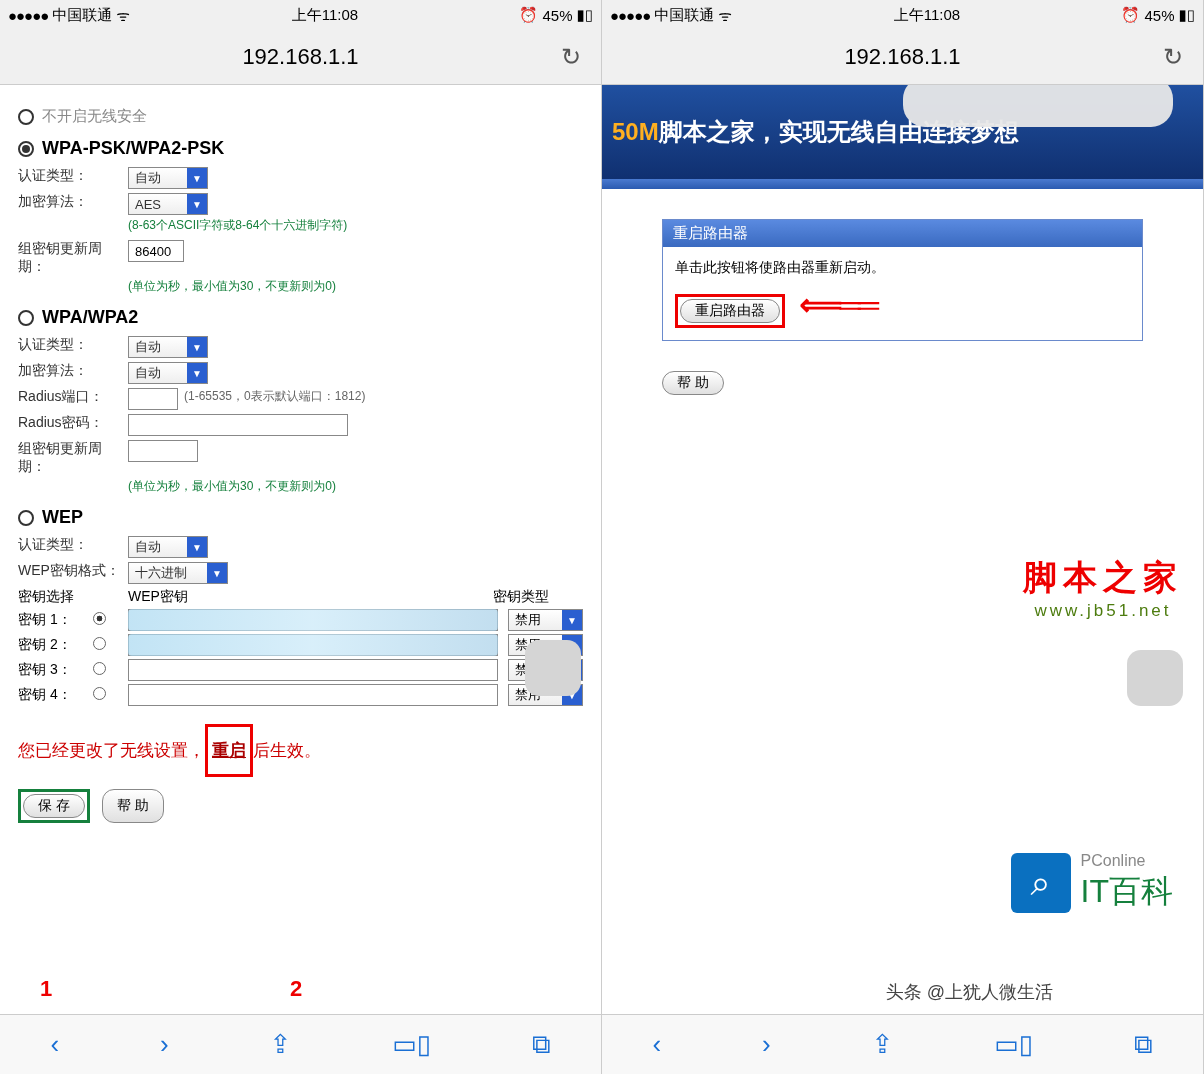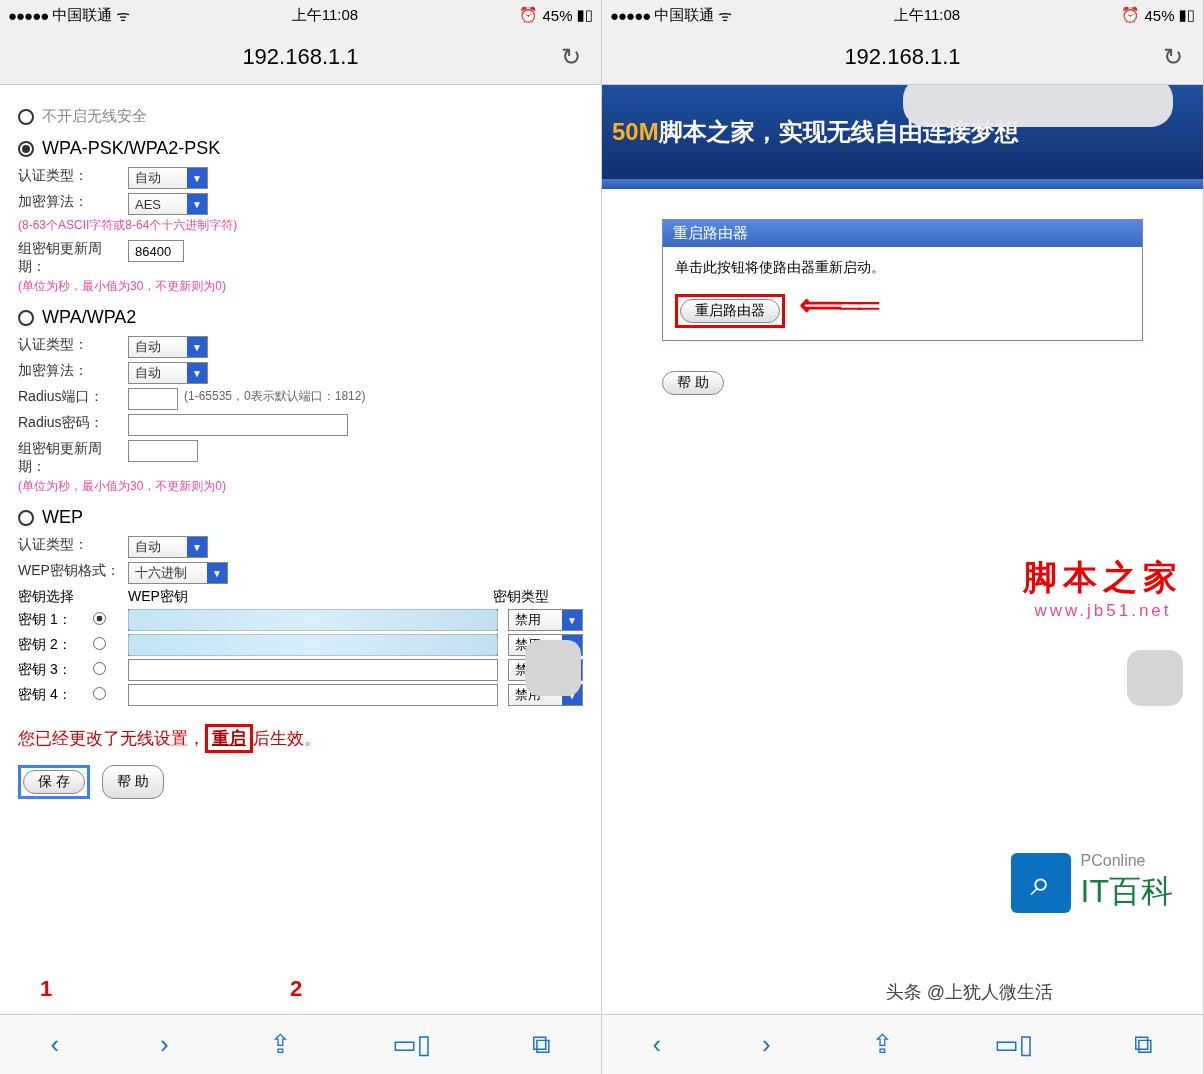--- a/index.html
+++ b/index.html
@@ -11,42 +11,42 @@
 .urlbar{height:55px;background:#f0f0f0;display:flex;align-items:center;justify-content:center;position:relative;border-bottom:1px solid #ccc}
 .url{font-size:22px;color:#000}
 .refresh{position:absolute;right:20px;font-size:24px;color:#555}
 .content{flex:1;overflow:hidden;position:relative;background:#fff}
 .left .content{padding:10px 18px}
 .row{display:flex;align-items:flex-start;margin:4px 0;font-size:14px;color:#333}
 .lbl{width:110px;color:#333}
 .sel{display:inline-flex;align-items:center;background:linear-gradient(#fff,#eee);border:1px solid #888;height:22px;min-width:80px;padding:0 6px;font-size:13px;position:relative}
 .sel::after{content:"▼";position:absolute;right:0;top:0;width:20px;height:100%;background:#2a5fd0;color:#fff;display:flex;align-items:center;justify-content:center;font-size:10px}
 .inp{border:1px solid #888;height:22px;padding:0 6px;font-size:13px;background:#fff}
-.hint{font-size:12px;color:#ec4899;margin-top:-2px;margin-bottom:6px}
-.radio-title{display:flex;align-items:center;gap:8px;font-size:18px;font-weight:normal;margin:12px 0 8px}
+.hint{font-size:12px;color:#15803d;margin-left:110px;margin-top:-2px;margin-bottom:6px}
+.radio-title{display:flex;align-items:center;gap:8px;font-size:18px;font-weight:bold;margin:12px 0 8px}
 .radio{width:16px;height:16px;border:2px solid #333;border-radius:50%;display:inline-flex;align-items:center;justify-content:center}
 .radio.on::after{content:"";width:8px;height:8px;background:#333;border-radius:50%}
 .small-radio{width:13px;height:13px;border:1px solid #666;border-radius:50%;display:inline-block}
 .small-radio.on{background:radial-gradient(#333 35%,transparent 40%)}
 .wep-head{display:flex;font-size:14px;margin-top:4px}
 .wep-head .c1{width:110px}
 .wep-head .c2{flex:1}
 .wep-head .c3{width:90px}
 .keyrow{display:flex;align-items:center;margin:3px 0;font-size:14px}
 .keyrow .klbl{width:75px}
 .keyrow .kr{width:35px}
 .keyrow .kin{flex:1;margin-right:10px}
 .blur{position:relative}
 .blur::after{content:"";position:absolute;left:0;top:0;right:0;bottom:0;background:linear-gradient(90deg,#a8d8f0,#c8e8f8,#a8d0e8);opacity:.7;border-radius:4px}
 .msg{color:#c00;font-size:17px;margin-top:18px}
 .msg a{color:#a00;text-decoration:underline;font-weight:bold}
 .btns{display:flex;gap:12px;margin-top:12px}
 .btn{border:1px solid #888;border-radius:12px;padding:2px 14px;font-size:14px;background:linear-gradient(#fff,#e0e0e0);cursor:pointer}
-.redbox{border:3px solid #3b82f6;padding:2px}
-.redbox-inline{display:inline-block;border:3px solid #e00;padding:0 4px}
+.redbox{border:3px solid #15803d;padding:2px}
+.redbox-inline{display:inline-block;border:3px solid #e00;padding:12px 4px}
 .anno{color:#e00;font-size:22px;font-weight:bold;position:absolute}
 .right .content{padding:0}
 .banner{height:94px;background:linear-gradient(#2050a0,#103070);color:#fff;display:flex;align-items:center;padding-left:10px;font-size:24px;font-weight:bold;position:relative;overflow:hidden}
 .banner .orange{color:#ffb020}
 .bannerblur{position:absolute;top:-8px;right:30px;width:270px;height:50px;background:#e8e8e8;border-radius:22px;opacity:.95}
 .panel{margin:30px 60px;border:1px solid #6a8acc}
 .panel-head{background:linear-gradient(#5a8ae0,#3a6ac0);color:#fff;padding:4px 10px;font-size:15px}
 .panel-body{padding:12px;font-size:14px}
 .panel-body .t{margin-bottom:10px}
 .helpbtn{margin:6px 60px}
@@ -252,21 +252,21 @@
       <div class="panel-body">
         <div class="t">单击此按钮将使路由器重新启动。</div>
         <span class="restart-redbox"><button class="btn">重启路由器</button></span>
         <span class="arrow">&nbsp;&nbsp;⟸══</span>
       </div>
     </div>
     <div class="helpbtn"><button class="btn">帮 助</button></div>
 
     <div class="watermark1">
       <div class="cn">脚本之家</div>
-      <div class="url" style="font-size:17px;color:#ec4899">www.jb51.net</div>
+      <div class="url" style="font-size:17px;color:#4d7c0f">www.jb51.net</div>
     </div>
     <div class="grayball"></div>
     <div class="watermark2">
       <div class="wmicon">⌕</div>
       <div class="wmtxt">
           <div class="en">PConline</div>
           <div class="cn">IT百科</div>
         </div>
     </div>
     <div class="attribution">头条 @上犹人微生活</div>

